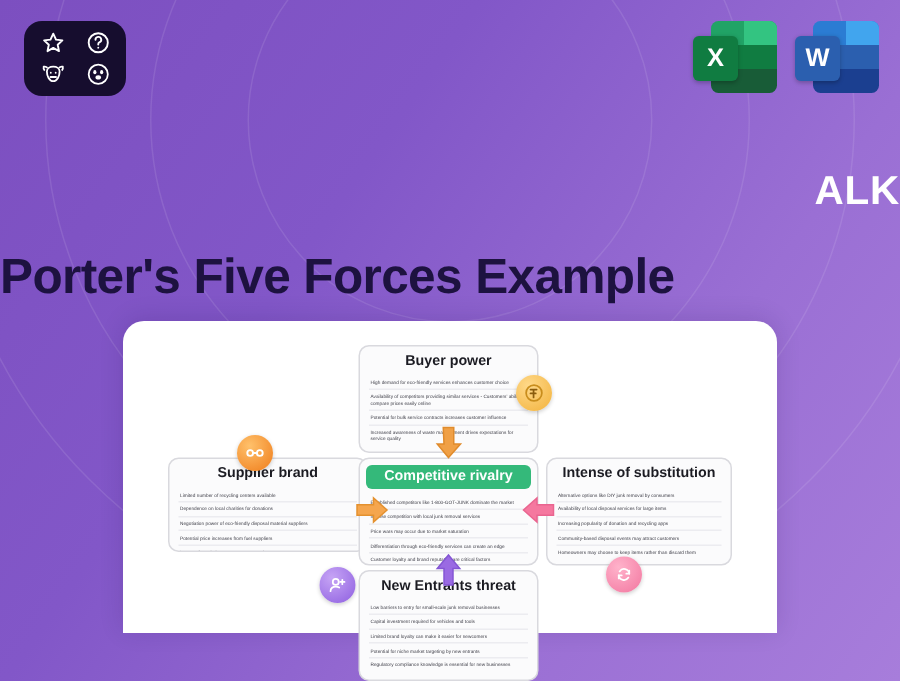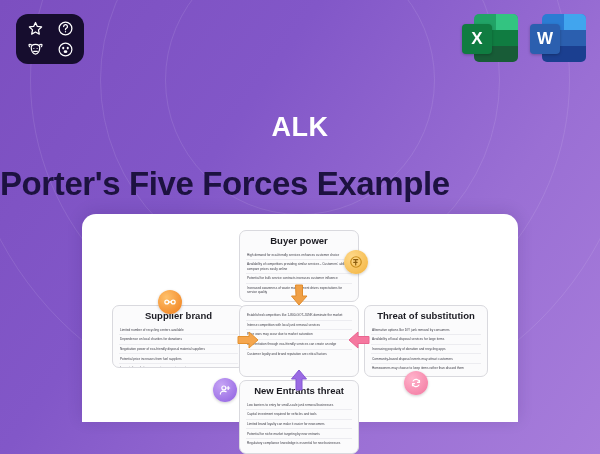--- a/index.html
+++ b/index.html
@@ -69,21 +69,21 @@
   
   .wd .back .r1 { background: #2b7cd3; }
   .wd .back .r2 { background: #2b5faf; }
   .wd .back .r3 { background: #1b3f90; }
   .wd .back .lt { position:absolute; right:0; top:0; width:50%; height:33.33%; background:#41a5ee; }
   .wd .tile { background: #2b5faf; }
 
   
   #brand {
     position: absolute; left: 0; right: 0; top: 112px;
-    text-align: center;
+    text-align: right;
     color: #ffffff;
     font-size: 27px; font-weight: bold; letter-spacing: 0.5px;
   }
   #main-title {
     position: absolute; left: 0; right: 0; top: 165px;
     text-align: left;
     color: #1d1240;
     font-size: 33px; font-weight: bold; letter-spacing: -0.4px;
   }
 
@@ -247,31 +247,32 @@
         <ul>
           <li>Limited number of recycling centers available</li>
           <li>Dependence on local charities for donations</li>
           <li>Negotiation power of eco-friendly disposal material suppliers</li>
           <li>Potential price increases from fuel suppliers</li>
           <li>Impact of regulations on waste processing costs</li>
         </ul>
       </div>
 
       <div class="force center" id="f-rivalry">
+        <div class="hd">Competitive rivalry</div>
         <ul>
           <li>Established competitors like 1-800-GOT-JUNK dominate the market</li>
           <li>Intense competition with local junk removal services</li>
           <li>Price wars may occur due to market saturation</li>
           <li>Differentiation through eco-friendly services can create an edge</li>
           <li>Customer loyalty and brand reputation are critical factors</li>
         </ul>
       </div>
 
       <div class="force" id="f-substit">
-        <div class="hd">Threat of substitution</div>
+        <div class="hd">Intense of substitution</div>
         <ul>
           <li>Alternative options like DIY junk removal by consumers</li>
           <li>Availability of local disposal services for large items</li>
           <li>Increasing popularity of donation and recycling apps</li>
           <li>Community-based disposal events may attract customers</li>
           <li>Homeowners may choose to keep items rather than discard them</li>
         </ul>
       </div>
 
       <div class="force" id="f-entrants">

